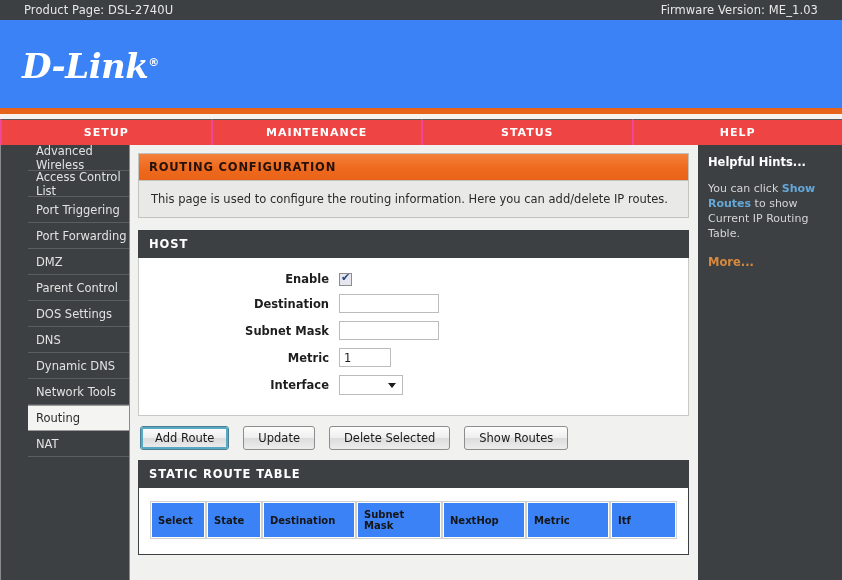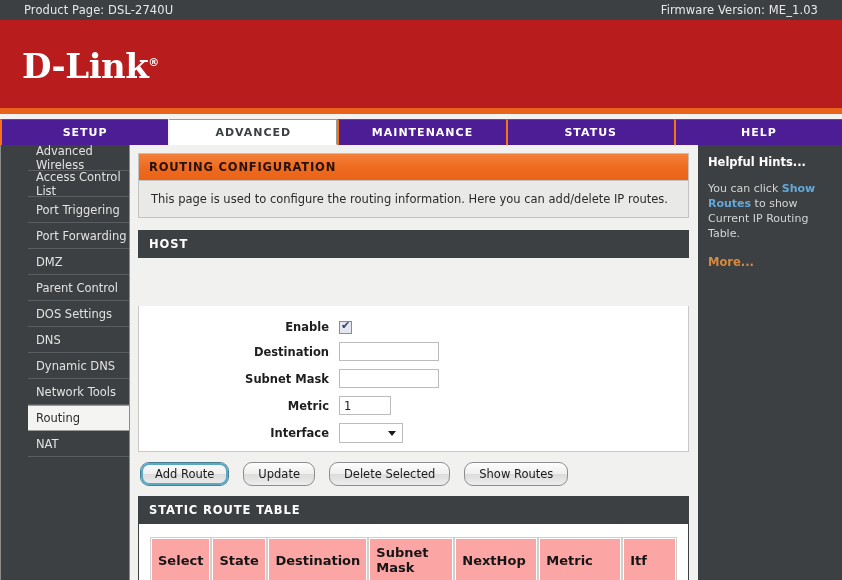--- a/index.html
+++ b/index.html
@@ -21,22 +21,23 @@
     display: flex;
     align-items: center;
     justify-content: space-between;
     padding: 0 24px;
   }
   .topbar span { letter-spacing: .1px; }
 
   
   .banner {
     height: 88px;
-    background: #b91c1c;
+    background: #3b82f6;
     position: relative;
+    font-style: italic;
   }
   .banner-strip { height: 6px; background: #e8641a; }
   .logo {
     position: absolute;
     left: 22px; top: 26px;
     color: #ffffff;
     font-family: "DejaVu Serif", serif;
     font-weight: bold;
     font-size: 34px;
     letter-spacing: -0.5px;
@@ -75,29 +76,29 @@
   .slashes i {
     position: absolute; top: 0; width: 4px; height: 34px;
     background: #ffffff; transform: skewX(-20deg); display: block;
   }
   .slashes i:nth-child(1) { left: 2px; }
   .slashes i:nth-child(2) { left: 12px; }
   .slashes i:nth-child(3) { left: 22px; }
 
   .tab {
     flex: 1;
-    background: #4c1d95;
+    background: #ef4444;
     color: #ffffff;
     font-size: 11px;
     font-weight: bold;
     letter-spacing: 1px;
     display: flex;
     align-items: center;
     justify-content: center;
-    border-left: 2px solid #f97316;
+    border-left: 2px solid #ec4899;
     border-top: 1px solid #55595b;
   }
   .tab.active {
     background: #ffffff;
     color: #3c4042;
     border: 1px solid #9a9a9a;
     border-bottom: 1px solid #ffffff;
     border-left: 2px solid #f1f1ef;
   }
 
@@ -159,22 +160,21 @@
     font-size: 11.5px;
     font-weight: bold;
     letter-spacing: .9px;
     padding: 6px 10px;
     border: 1px solid #3c4042;
   }
   .section-body {
     background: #ffffff;
     border: 1px solid #c9c9c7;
     border-top: none;
-    padding: 14px 0 8px 0;
-    margin-top: 48px;
+    padding: 14px 0 20px 0;
   }
 
   .form-row {
     display: flex;
     align-items: center;
     margin-bottom: 8px;
   }
   .form-label {
     width: 200px;
     text-align: right;
@@ -230,44 +230,44 @@
     margin-top: 10px;
     padding-left: 2px;
   }
   .btn {
     background: linear-gradient(180deg, #fdfdfd 0%, #efefef 48%, #dcdcdc 52%, #ededed 100%);
     border: 1px solid #8d8d8d;
     font-size: 11.5px;
     color: #1a1a1a;
     padding: 4px 14px;
     font-family: "DejaVu Sans", sans-serif;
-    border-radius: 9px;
+    border-radius: 3px;
   }
   .btn.focused {
     outline: 2px solid #58a9c4;
     outline-offset: -3px;
     border: 1px solid #4d7f92;
   }
 
   .table-wrap {
     background: #ffffff;
     border: 1px solid #3c4042;
     border-top: none;
     padding: 12px 10px 14px 10px;
   }
   table.route-table {
     border-collapse: separate;
     border-spacing: 2px;
     width: 100%;
   }
   table.route-table th {
-    background: #fca5a5;
+    background: #3b82f6;
     border: 1px solid #ffffff;
     outline: 1px solid #d0d0ce;
-    font-size: 13px;
+    font-size: 10px;
     font-weight: bold;
     color: #151515;
     text-align: left;
     padding: 6px 6px;
     vertical-align: middle;
     height: 36px;
   }
 
   
   .hints {
@@ -308,23 +308,20 @@
 
   <div class="banner">
     <div class="logo"><span>D-Link</span><sup>®</sup></div>
   </div>
   <div class="banner-strip"></div>
   <div class="bannergap"></div>
 
   <div class="tabbar">
     <div class="tab">
         <span>SETUP</span>
-      </div>
-    <div class="tab active">
-        <span>ADVANCED</span>
       </div>
     <div class="tab">
         <span>MAINTENANCE</span>
       </div>
     <div class="tab">
         <span>STATUS</span>
       </div>
     <div class="tab">
         <span>HELP</span>
       </div>

